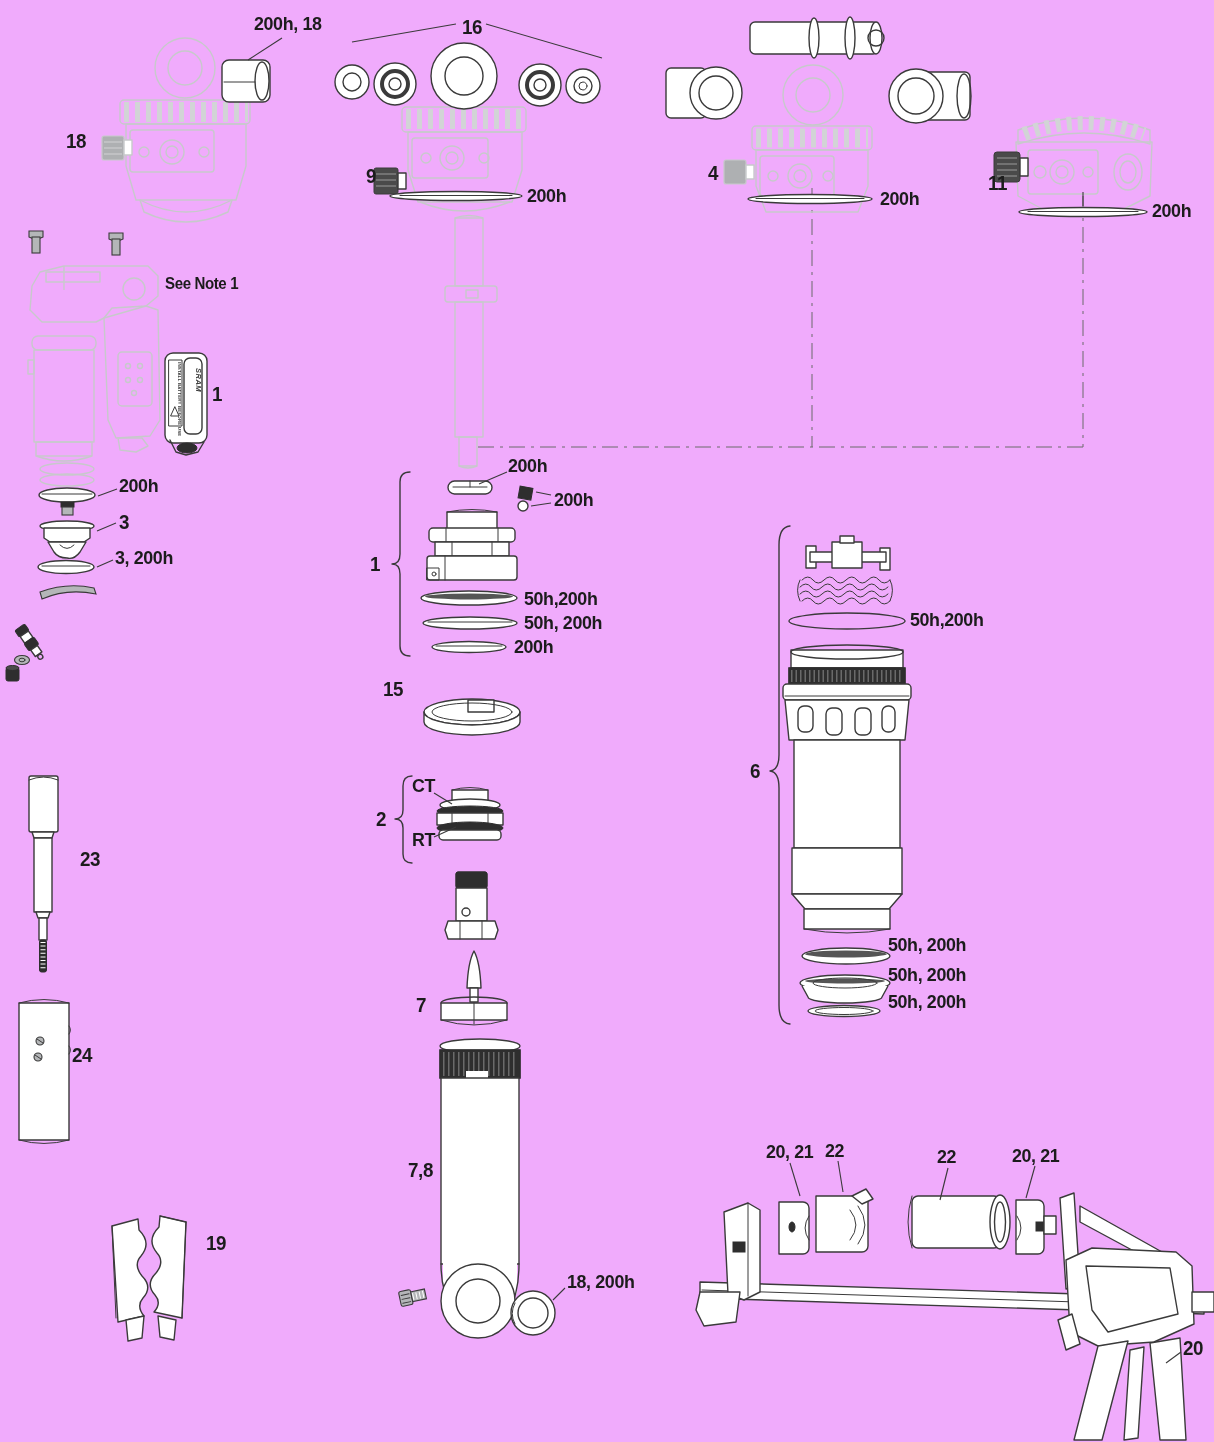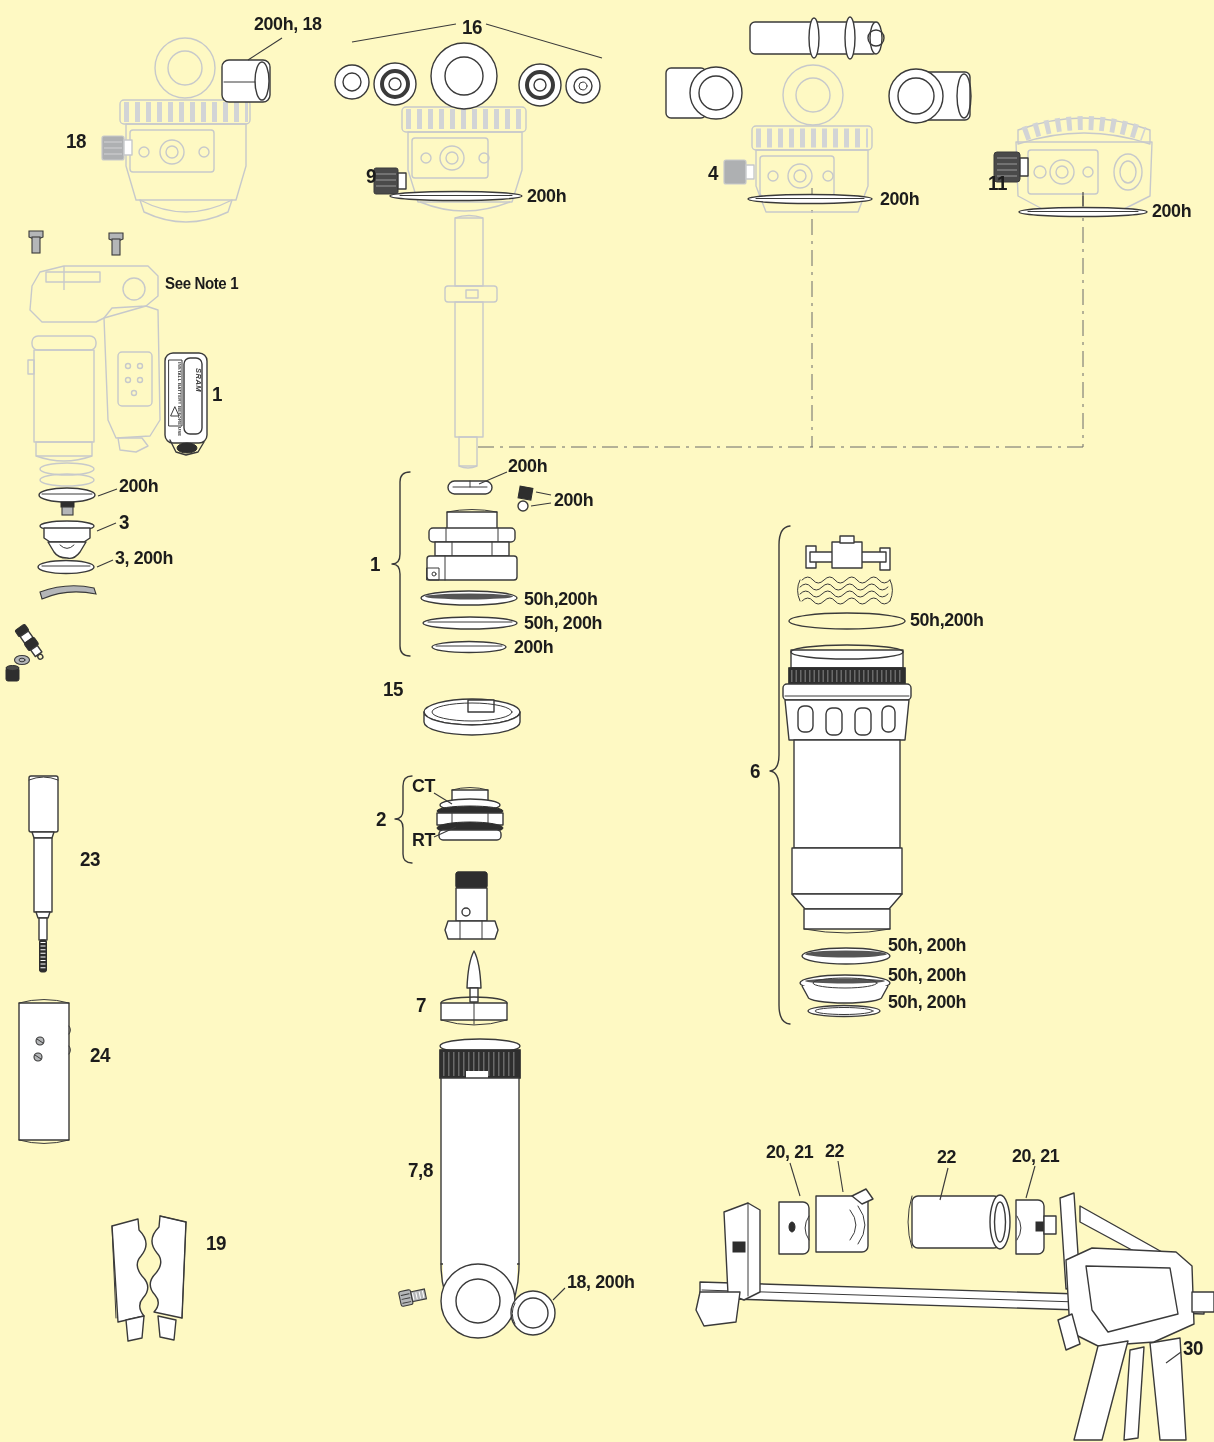--- a/index.html
+++ b/index.html
@@ -1,16 +1,16 @@
 <!DOCTYPE html>
 <html><head>
 <meta charset="utf-8">
 <style>
   html,body{margin:0;padding:0;background:#fff;}
-  #stage{position:relative;width:1214px;height:1442px;background:#fef9c3;overflow:hidden;
+  #stage{position:relative;width:1214px;height:1442px;background:#f0abfc;overflow:hidden;
          font-family:"Liberation Sans",sans-serif;}
   svg{position:absolute;left:0;top:0;}
   .lbl{position:absolute;font:700 19px/22px "Liberation Sans",sans-serif;color:#1c1c1c;
        letter-spacing:-0.4px;white-space:nowrap;transform:scaleX(.94);transform-origin:left center;}
   .lbl.num{font-size:20px;}
   .lbl.small{font-size:16px;}
   
   .s{stroke:#3a3a3a;stroke-width:1.4;fill:none;stroke-linejoin:round;stroke-linecap:round;}
   .sf{stroke:#3a3a3a;stroke-width:1.4;fill:#ffffff;stroke-linejoin:round;}
   .thin{stroke-width:1;}
@@ -474,21 +474,21 @@
   <div class="lbl num" style="left:708px;top:162px">4</div>
   <div class="lbl" style="left:880px;top:188px">200h</div>
   <div class="lbl num" style="left:988px;top:172px">11</div>
   <div class="lbl" style="left:1152px;top:200px">200h</div>
   <div class="lbl small" style="left:165px;top:273px">See Note 1</div>
   <div class="lbl num" style="left:212px;top:383px">1</div>
   <div class="lbl" style="left:119px;top:475px">200h</div>
   <div class="lbl num" style="left:119px;top:511px">3</div>
   <div class="lbl" style="left:115px;top:547px">3, 200h</div>
   <div class="lbl num" style="left:80px;top:848px">23</div>
-  <div class="lbl num" style="left:90px;top:1044px">24</div>
+  <div class="lbl num" style="left:72px;top:1044px">24</div>
   <div class="lbl num" style="left:206px;top:1232px">19</div>
   <div class="lbl" style="left:508px;top:455px">200h</div>
   <div class="lbl" style="left:554px;top:489px">200h</div>
   <div class="lbl num" style="left:370px;top:553px">1</div>
   <div class="lbl" style="left:524px;top:588px">50h,200h</div>
   <div class="lbl" style="left:524px;top:612px">50h, 200h</div>
   <div class="lbl" style="left:514px;top:636px">200h</div>
   <div class="lbl num" style="left:383px;top:678px">15</div>
   <div class="lbl num" style="left:376px;top:808px">2</div>
   <div class="lbl" style="left:412px;top:775px">CT</div>
@@ -498,15 +498,15 @@
   <div class="lbl" style="left:567px;top:1271px">18, 200h</div>
   <div class="lbl num" style="left:750px;top:760px">6</div>
   <div class="lbl" style="left:910px;top:609px">50h,200h</div>
   <div class="lbl" style="left:888px;top:934px">50h, 200h</div>
   <div class="lbl" style="left:888px;top:964px">50h, 200h</div>
   <div class="lbl" style="left:888px;top:991px">50h, 200h</div>
   <div class="lbl" style="left:766px;top:1141px">20, 21</div>
   <div class="lbl" style="left:825px;top:1140px">22</div>
   <div class="lbl" style="left:937px;top:1146px">22</div>
   <div class="lbl" style="left:1012px;top:1145px">20, 21</div>
-  <div class="lbl num" style="left:1183px;top:1337px">30</div>
+  <div class="lbl num" style="left:1183px;top:1337px">20</div>
 
 </div>
 
 </body></html>

